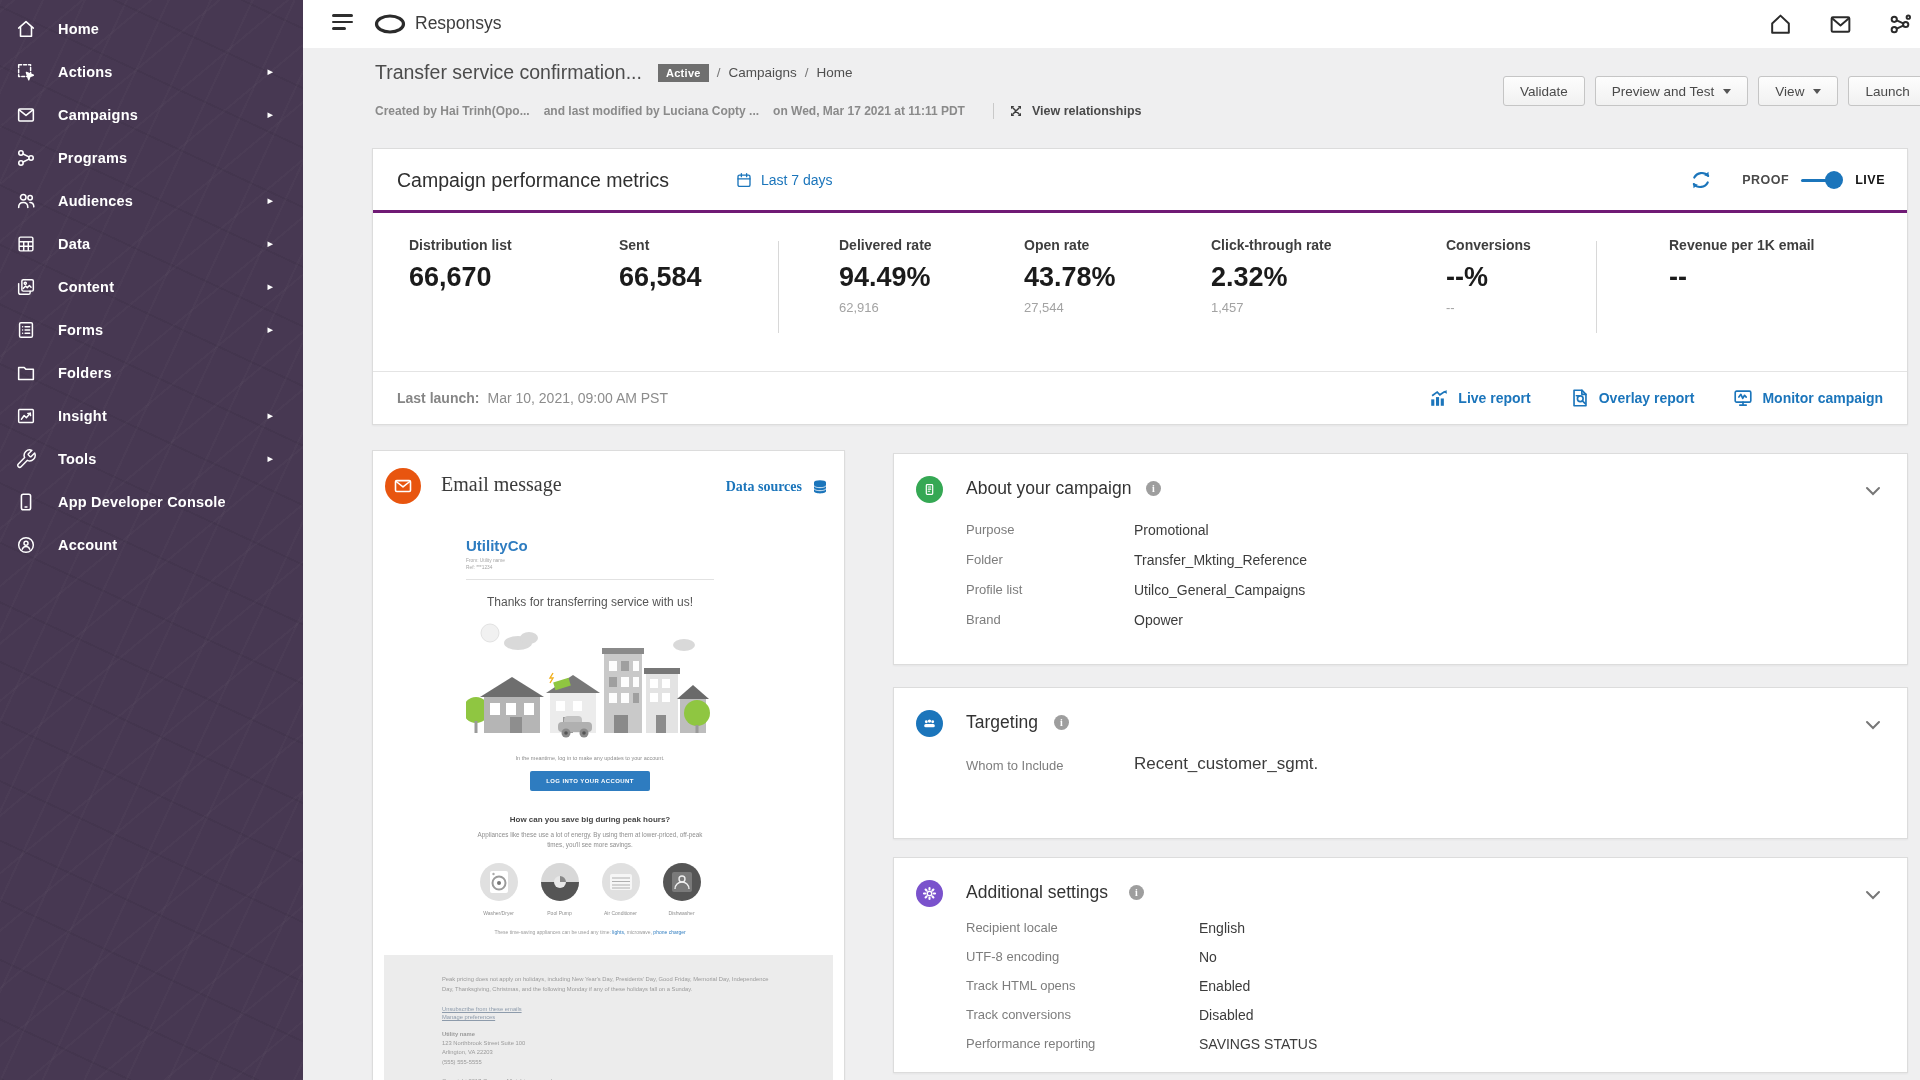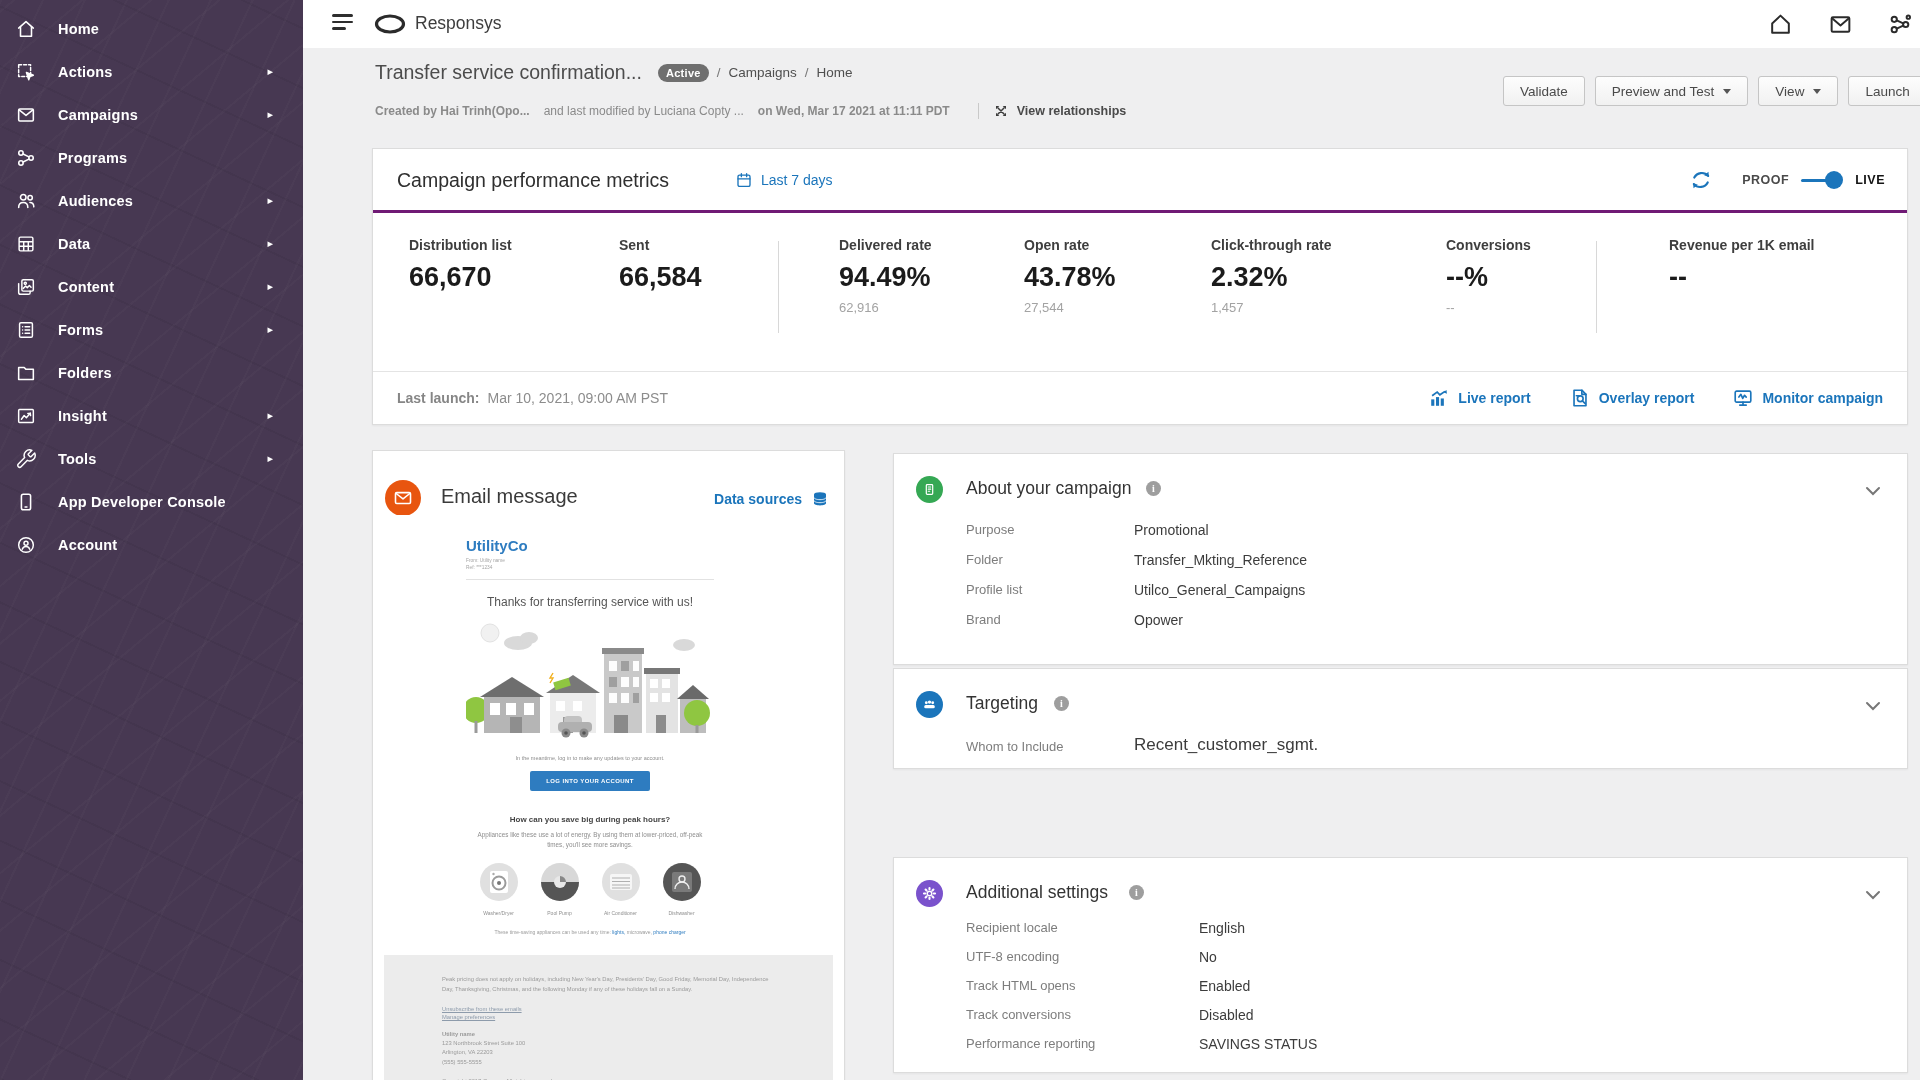--- a/index.html
+++ b/index.html
@@ -31,26 +31,26 @@
   .top-icons { position:absolute; right:20px; top:11px; display:flex; align-items:center; gap:34px; }
   .top-icons .ticon { width:26px; height:26px; cursor:pointer; display:flex; align-items:center; justify-content:center; }
   .ticon svg { width:25px; height:25px; }
   .top-divider { width:1px; height:26px; background:#cfcfcf; }
 
   
   .pagehead { position:absolute; left:303px; top:48px; width:1617px; height:100px; }
   .title-row { position:absolute; left:72px; top:13px; display:flex; align-items:center; }
   .page-title { font-size:19.5px; color:#4c4c4c; }
   .status-badge { margin-left:16px; background:#6f6f6f; color:#fff; font-size:11px; font-weight:bold;
-                  padding:3px 8px; border-radius:9px; letter-spacing:.3px; }
+                  padding:3px 8px; border-radius:0; letter-spacing:.3px; }
   .crumb-sep { color:#777; font-size:13.5px; margin:0 8px; }
   .crumb { color:#4f4f4f; font-size:13.5px; cursor:pointer; }
   .meta-row { position:absolute; left:72px; top:55px; display:flex; align-items:center; font-size:12px; color:#8a8a8a; }
   .meta-part { margin-right:14px; font-weight:600; }
-  .meta-part.light { font-weight:400;text-align:center; }
+  .meta-part.light { font-weight:700;text-align:center; }
   .meta-vr { width:1px; height:16px; background:#c9c9c9; margin:0 14px; }
   .viewrel { display:flex; align-items:center; gap:8px; color:#4a4a4a; font-size:12.5px; font-weight:600; cursor:pointer; }
   .actions-row { position:absolute; left:1200px; top:28px; display:flex; gap:10px; }
   .btn { height:30px; background:linear-gradient(#fdfdfd,#f1f1f1); border:1px solid #c5c5c5; border-radius:3px;
          font-size:13.5px; color:#4a4a4a; padding:0 16px; display:flex; align-items:center; gap:9px;
          cursor:pointer; white-space:nowrap; font-family:inherit; }
   .caret-down { width:0; height:0; border-left:4.5px solid transparent; border-right:4.5px solid transparent;
                 border-top:5.5px solid #555; }
 
   
@@ -77,21 +77,21 @@
   .m-foot { position:absolute; left:0; right:0; top:222px; bottom:0; border-top:1px solid #e4e4e4;
             display:flex; align-items:center; justify-content:space-between; padding:0 24px; }
   .lastlaunch { font-size:14px; color:#8c8c8c; }
   .lastlaunch b { font-weight:600; color:#868686; margin-right:8px; }
   .m-links { display:flex; align-items:center; gap:38px; }
   .m-link { display:flex; align-items:center; gap:8px; color:#1b75bb; font-size:14px; font-weight:600; cursor:pointer; }
   .m-link svg { width:22px; height:22px; }
 
   
   .email-card { left:372px; top:450px; width:473px; height:700px; }
-  .e-head { position:absolute; left:0; top:16px; right:0; height:80px; }
+  .e-head { position:absolute; left:0; top:4px; right:0; height:80px;font-family:Liberation Serif, serif; }
   .e-circle { position:absolute; left:12px; top:13px; width:36px; height:36px; border-radius:50%; background:#e8550f;
               display:flex; align-items:center; justify-content:center; }
   .e-title { position:absolute; left:68px; top:18px; font-size:20px; color:#3a3a3a; }
   .e-ds { position:absolute; right:14px; top:22px; display:flex; align-items:center; gap:8px; cursor:pointer; }
   .e-ds span { color:#1b75bb; font-size:14px; font-weight:600; }
   .e-blueline { position:absolute; left:13px; right:12px; top:62px; height:2px; background:#1b75bb; }
   .e-body { position:absolute; left:0; right:0; top:64px; bottom:0; background:#fff; overflow:hidden; }
   .e-col { margin-left:93px; width:248px; }
   .e-brand { font-size:15px; font-weight:bold; color:#2e7cc0; margin-top:22px; }
   .e-microline { font-size:4.8px; color:#a5a5a5; margin-top:3px; line-height:1.5; }
@@ -121,21 +121,21 @@
   .panel-title { position:absolute; left:72px; top:24px; font-size:17.5px; color:#333; }
   .info-icon { position:absolute; top:27px; width:15px; height:15px; border-radius:50%; background:#9e9e9e;
                color:#fff; font-size:10px; font-weight:bold; display:flex; align-items:center; justify-content:center;
                font-family:"Liberation Serif",serif; cursor:pointer; }
   .panel-chevron { position:absolute; right:26px; top:28px; cursor:pointer; }
   .frow { position:absolute; left:72px; display:flex; }
   .flabel { font-size:13px; color:#7d7d7d; }
   .fvalue { font-size:14px; color:#3c3c3c; }
   .about-panel { top:453px; height:212px; }
   .about-panel .flabel { width:168px; }
-  .targeting-panel { top:668px; height:101px; }
+  .targeting-panel { top:687px; height:152px; }
   .targeting-panel .flabel { width:168px; padding-top:4px; }
   .targeting-panel .fvalue { font-size:17px; }
   .settings-panel { top:857px; height:216px; }
   .settings-panel .flabel { width:233px; }
 </style>
 </head>
 <body>
 
 <div class="stage">
 

